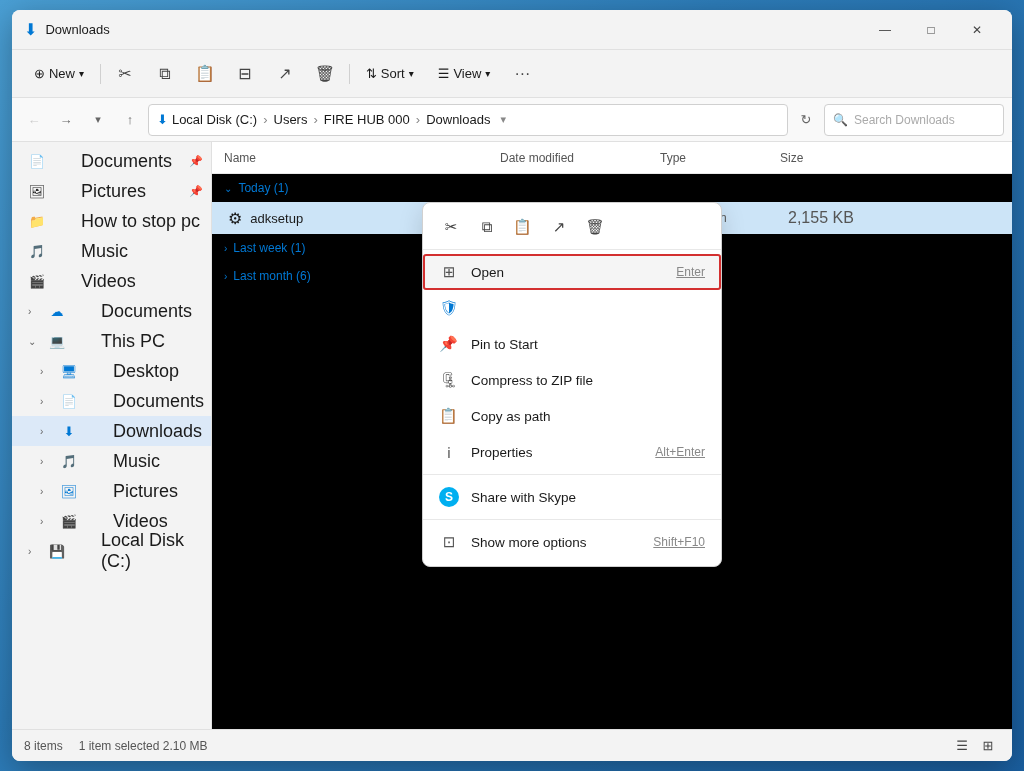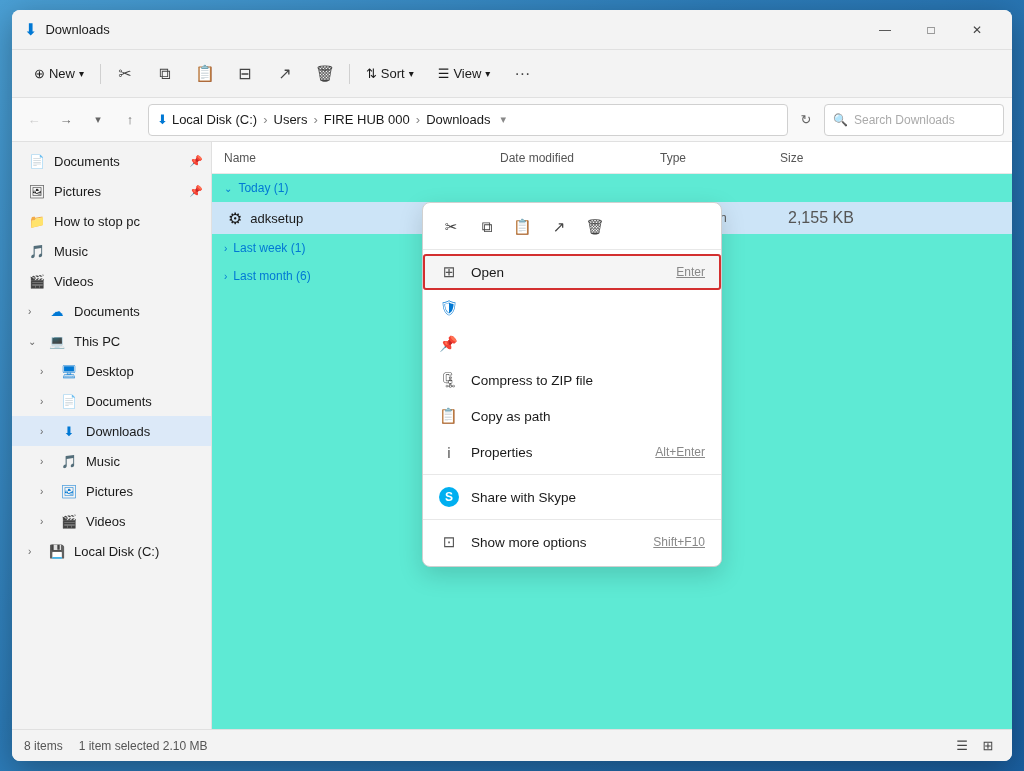--- a/index.html
+++ b/index.html
@@ -199,29 +199,29 @@
       font-size: 10px;
       color: #666;
       width: 12px;
       flex-shrink: 0;
     }
     .sidebar-item .item-icon {
       width: 18px;
       flex-shrink: 0;
       text-align: center;
     }
-    .sidebar-item .item-label { font-size: 13px; }
+    .sidebar-item .item-label { font-size: 18px; margin-left: 27px; }
     .sidebar-item .pin-icon { margin-left: auto; font-size: 11px; color: #888; }
     .sidebar-section-indent {
       padding-left: 28px;
     }
     
     .main-content {
       flex: 1;
-      background: #5eead4;
+      background: #000000;
       overflow-y: auto;
       position: relative;
     }
     .file-list-header {
       display: flex;
       align-items: center;
       height: 32px;
       border-bottom: 1px solid #e8e8e8;
       background: white;
       position: sticky;
@@ -564,20 +564,21 @@
             <span class="cm-item-label">Open</span>
             <span class="cm-shortcut">Enter</span>
           </div>
 
           <div class="cm-item">
             <span class="cm-item-icon" style="color:#0078d4">🛡</span>
           </div>
 
           <div class="cm-item">
             <span class="cm-item-icon">📌</span>
+            <span class="cm-item-label">Pin to Start</span>
           </div>
 
           <div class="cm-item">
             <span class="cm-item-icon">🗜</span>
             <span class="cm-item-label">Compress to ZIP file</span>
           </div>
 
           <div class="cm-item">
             <span class="cm-item-icon">📋</span>
             <span class="cm-item-label">Copy as path</span>

